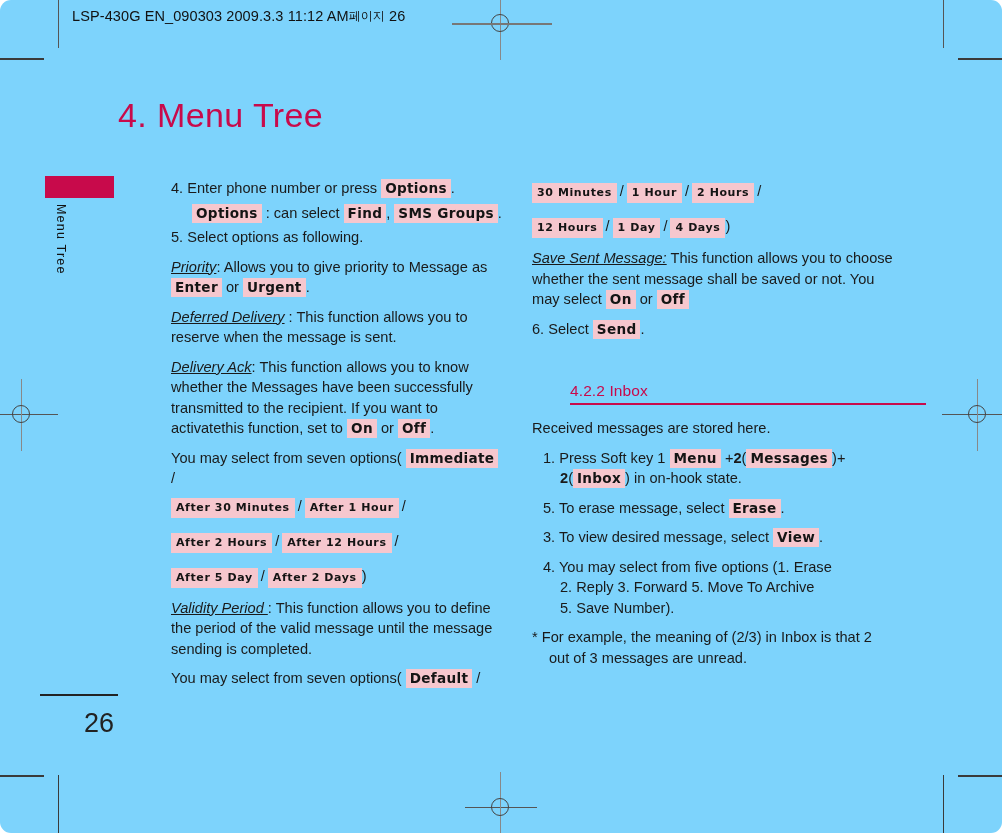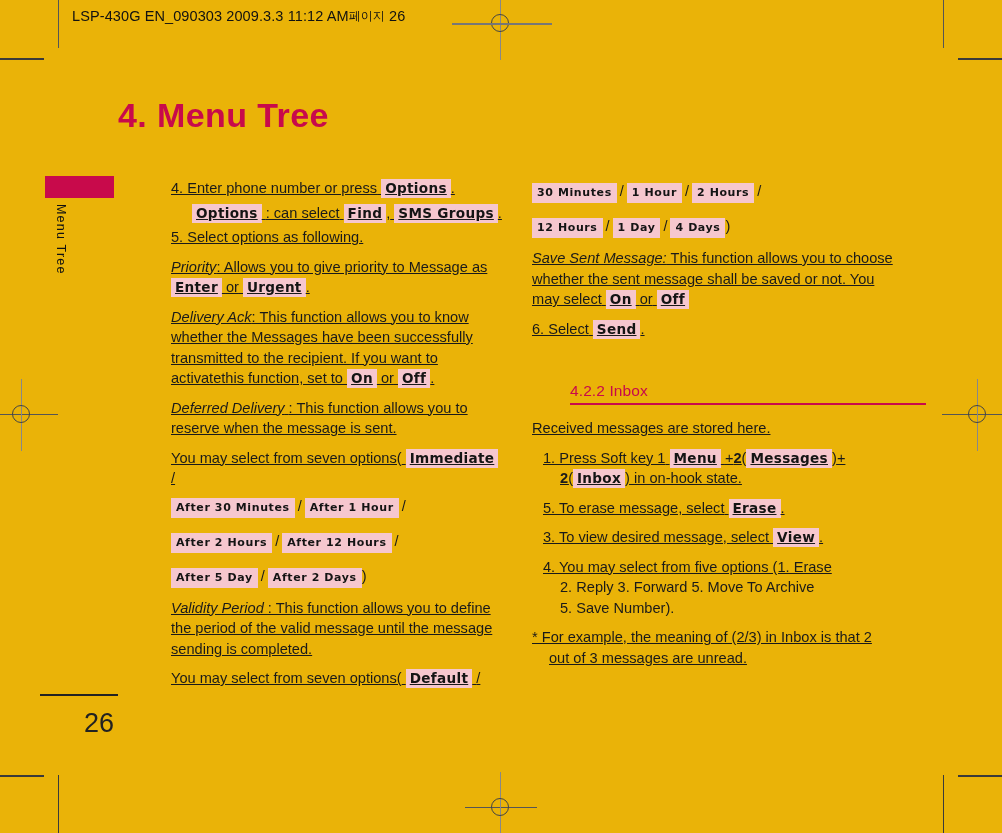--- a/index.html
+++ b/index.html
@@ -9,21 +9,22 @@
   }
   body {
     font-family: "Liberation Sans", sans-serif;
     color: #1a1a1a;
   }
   #page {
     position: relative;
     width: 1002px;
     height: 833px;
     overflow: hidden;
-    background: #eab308;
+    background: #7dd3fc;
+    border-radius: 11px;
   }
 
   
   .crop-line {
     position: absolute;
     background: #3a3a3a;
   }
   .reg-mark {
     position: absolute;
     width: 36px;
@@ -101,21 +102,21 @@
     height: 1.6px;
     background: #777;
   }
 
   
   .page-title {
     position: absolute;
     left: 118px;
     top: 96px;
     font-size: 34px;
-    font-weight: 700;
+    font-weight: 400;
     color: #c80a4b;
     letter-spacing: 0.4px;
   }
 
   
   .side-tab-block {
     position: absolute;
     left: 45px;
     top: 176px;
     width: 69px;
@@ -164,21 +165,20 @@
     left: 171px;
     width: 334px;
   }
   .col-right {
     left: 532px;
     width: 362px;
   }
 
   .para {
     margin: 0 0 9px 0;
-    text-decoration: underline;
   }
   .para.tight { margin-bottom: 4px; }
   .para.indent-1 { padding-left: 21px; }
   .para.hang {
     padding-left: 17px;
     text-indent: -17px;
   }
   .para.hang-r {
     padding-left: 28px;
     text-indent: -17px;
@@ -302,23 +302,23 @@
   <div class="col col-left">
 
     <p class="para tight"><span>4. Enter phone number or press</span> <span class="tok mono">Options</span><span>.</span></p>
 
     <p class="para indent-1 tight"><span class="tok mono">Options</span> <span>: can select</span> <span class="tok mono">Find</span><span>,</span> <span class="tok mono">SMS Groups</span><span>.</span></p>
 
     <p class="para">5. Select options as following.</p>
 
     <p class="para"><span class="lbl">Priority</span><span>: Allows you to give priority to Message as</span> <span class="tok mono">Enter</span> <span>or</span> <span class="tok mono">Urgent</span><span>.</span></p>
 
+    <p class="para"><span class="lbl">Deferred Delivery</span> <span>:  This function allows you to reserve when the message is sent.</span></p>
+
     <p class="para"><span class="lbl">Delivery Ack</span><span>: This function allows you to know whether the Messages have been successfully transmitted to the recipient. If you want to activatethis function, set to</span> <span class="tok mono">On</span> <span>or</span> <span class="tok mono">Off</span><span>.</span></p>
-
-    <p class="para"><span class="lbl">Deferred Delivery</span> <span>:  This function allows you to reserve when the message is sent.</span></p>
 
     <p class="para tight"><span>You may select from seven options(</span> <span class="tok mono">Immediate</span> <span class="sep">/</span></p>
 
     <div class="tokrow"><span class="tok mono">After 30 Minutes</span><span class="sep">/</span><span class="tok mono">After 1 Hour</span><span class="sep">/</span></div>
 
     <div class="tokrow"><span class="tok mono">After 2 Hours</span><span class="sep">/</span><span class="tok mono">After 12 Hours</span><span class="sep">/</span></div>
 
     <div class="tokrow"><span class="tok mono">After 5 Day</span><span class="sep">/</span><span class="tok mono">After 2 Days</span><span>)</span></div>
 
     <p class="para"><span class="lbl">Validity Period </span><span>:  This function allows you to define the period of the valid message until the message sending is completed.</span></p>

